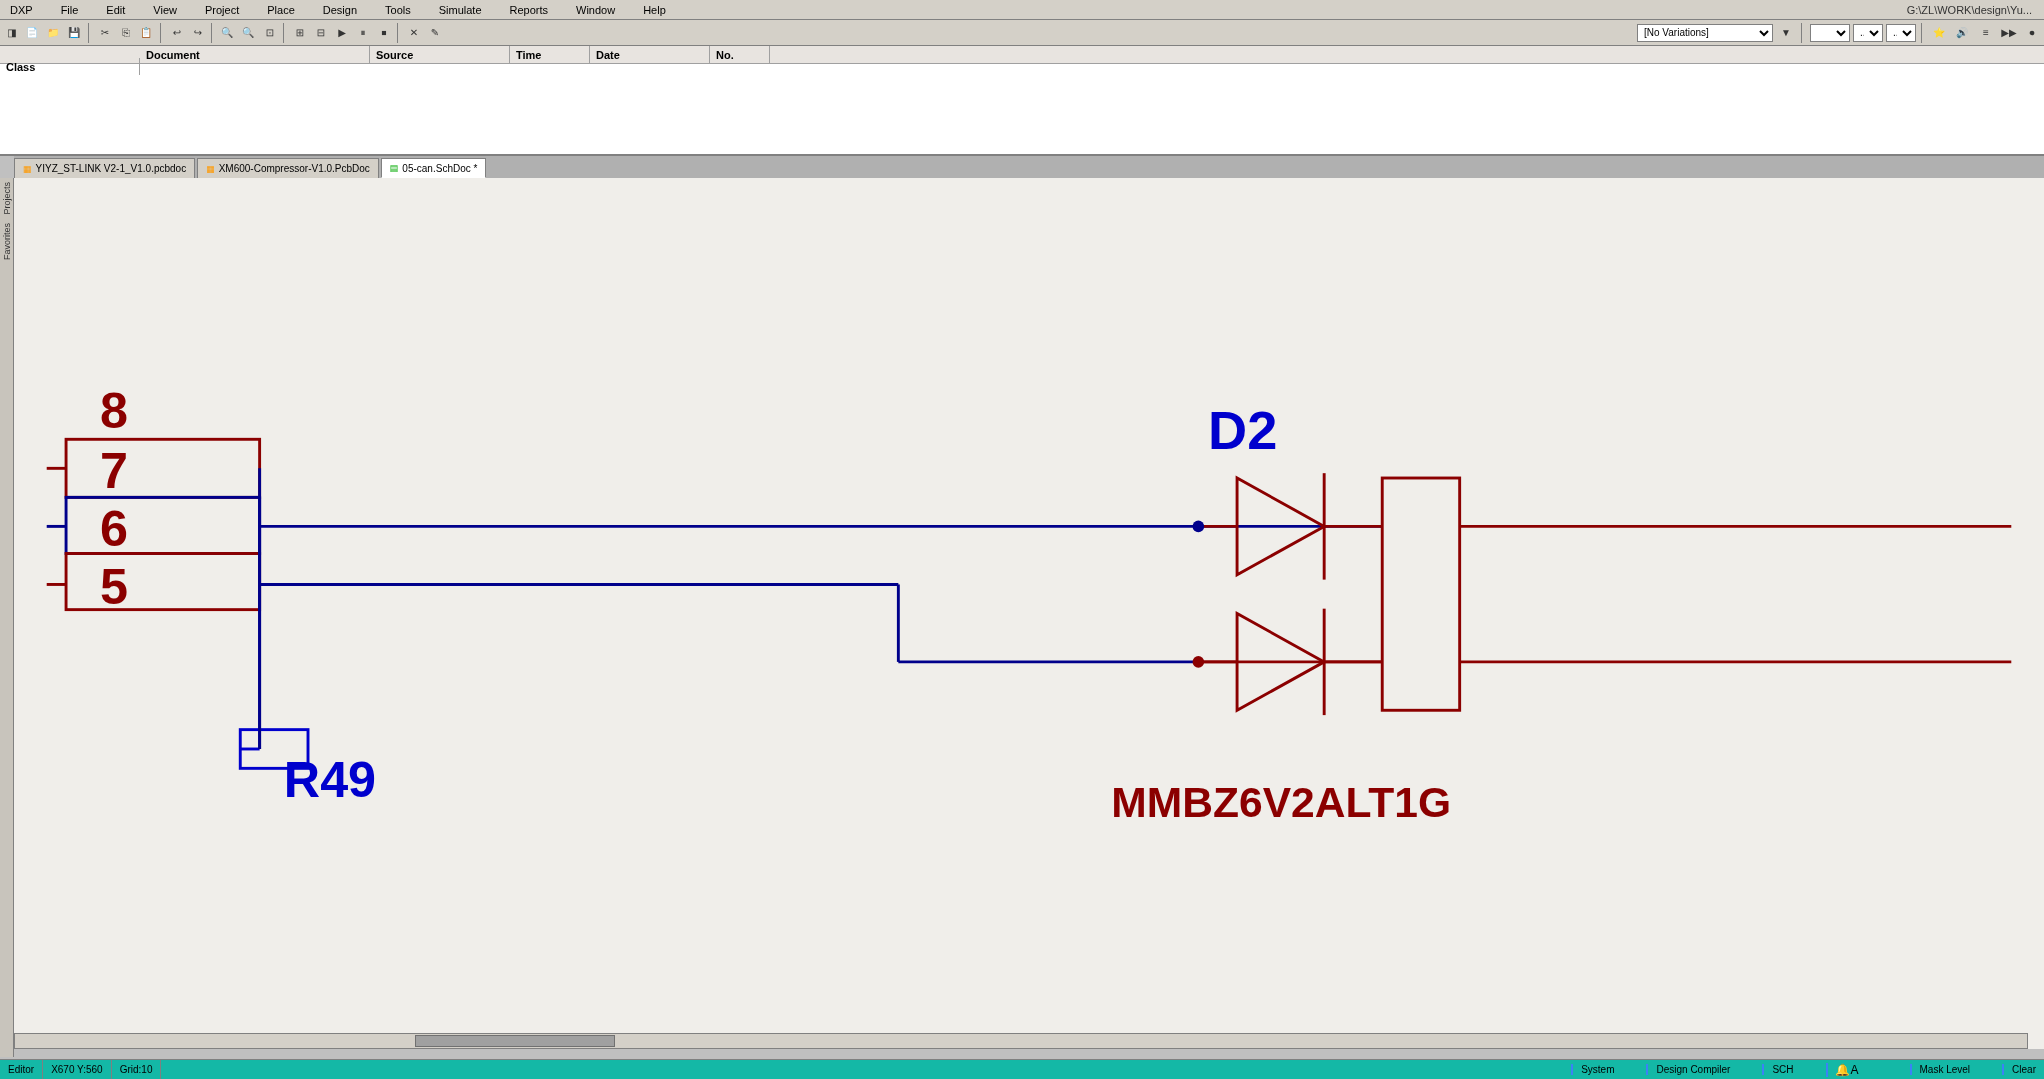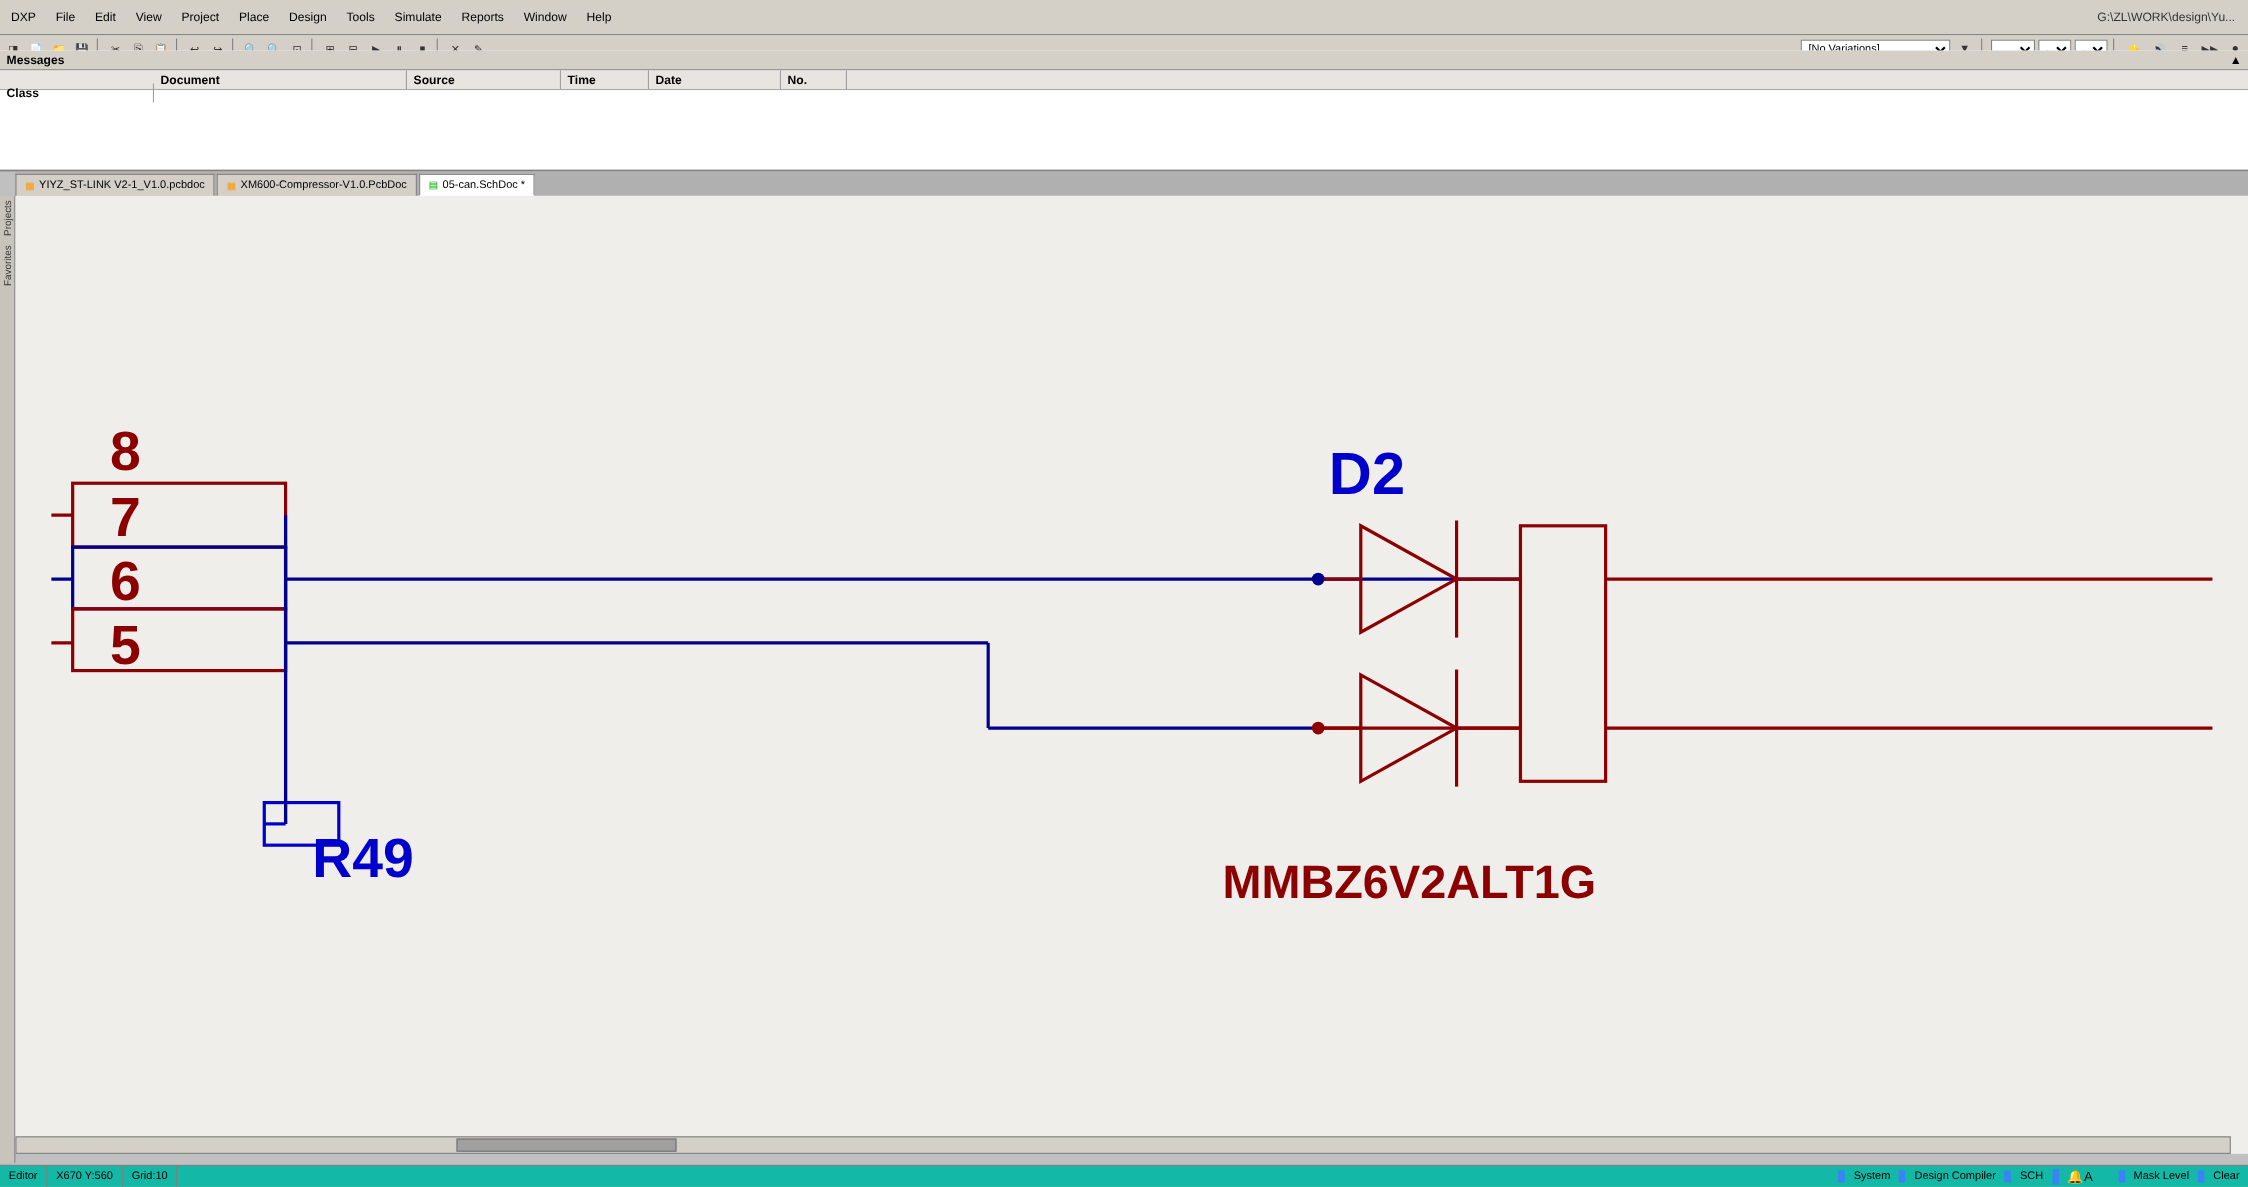--- a/index.html
+++ b/index.html
@@ -1,27 +1,27 @@
 <!DOCTYPE html>
 <html><head>
   <meta charset="utf-8">
   <style>
     * { margin: 0; padding: 0; box-sizing: border-box; }
     body { width: 2044px; height: 1079px; background: #c0c0c0; font-family: Arial, sans-serif; font-size: 11px; overflow: hidden; position: relative; }
 
     
     #menubar {
       width: 100%;
-      height: 32px;
+      height: 20px;
       background: #d4d0c8;
       display: flex;
       align-items: center;
       border-bottom: 1px solid #808080;
       padding: 0 4px;
-      gap: 6px;
+      gap: 16px;
     }
     .menu-item {
       padding: 1px 6px;
       cursor: pointer;
       font-size: 11px;
       color: #000;
     }
 
     
     #toolbar {
@@ -186,24 +186,25 @@
       display: flex;
       align-items: center;
     }
     .status-right {
       margin-left: auto;
       display: flex;
       align-items: center;
     }
     .status-right-item {
       padding: 0 8px;
-      border-left: 6px solid #3b82f6;
+      border-left: 2px solid #3b82f6;
       height: 100%;
       display: flex;
       align-items: center;
+      margin-left: 24px;
     }
 
     
     #schematic-svg {
       width: 100%;
       height: 100%;
     }
   </style>
 </head>
 <body>
@@ -266,24 +267,20 @@
     <div class="toolbar-sep"></div>
     <div class="toolbar-btn">⭐</div>
     <div class="toolbar-btn">🔊</div>
     <div class="toolbar-btn">≡</div>
     <div class="toolbar-btn">▶▶</div>
     <div class="toolbar-btn">⏺</div>
   </div>
 </div>
 
 <div id="messages-panel">
-  <div id="messages-title">
-    <span>Messages</span>
-    <span style="margin-left:auto; cursor:pointer;">▲</span>
-  </div>
   <div id="messages-header">
     <div class="msg-col" style="width:140px;margin-top:24px;">Class</div>
     <div class="msg-col" style="width:230px;">Document</div>
     <div class="msg-col" style="width:140px;">Source</div>
     <div class="msg-col" style="width:80px;">Time</div>
     <div class="msg-col" style="width:120px;">Date</div>
     <div class="msg-col" style="width:60px;">No.</div>
   </div>
   <div id="messages-body"></div>
 </div>

